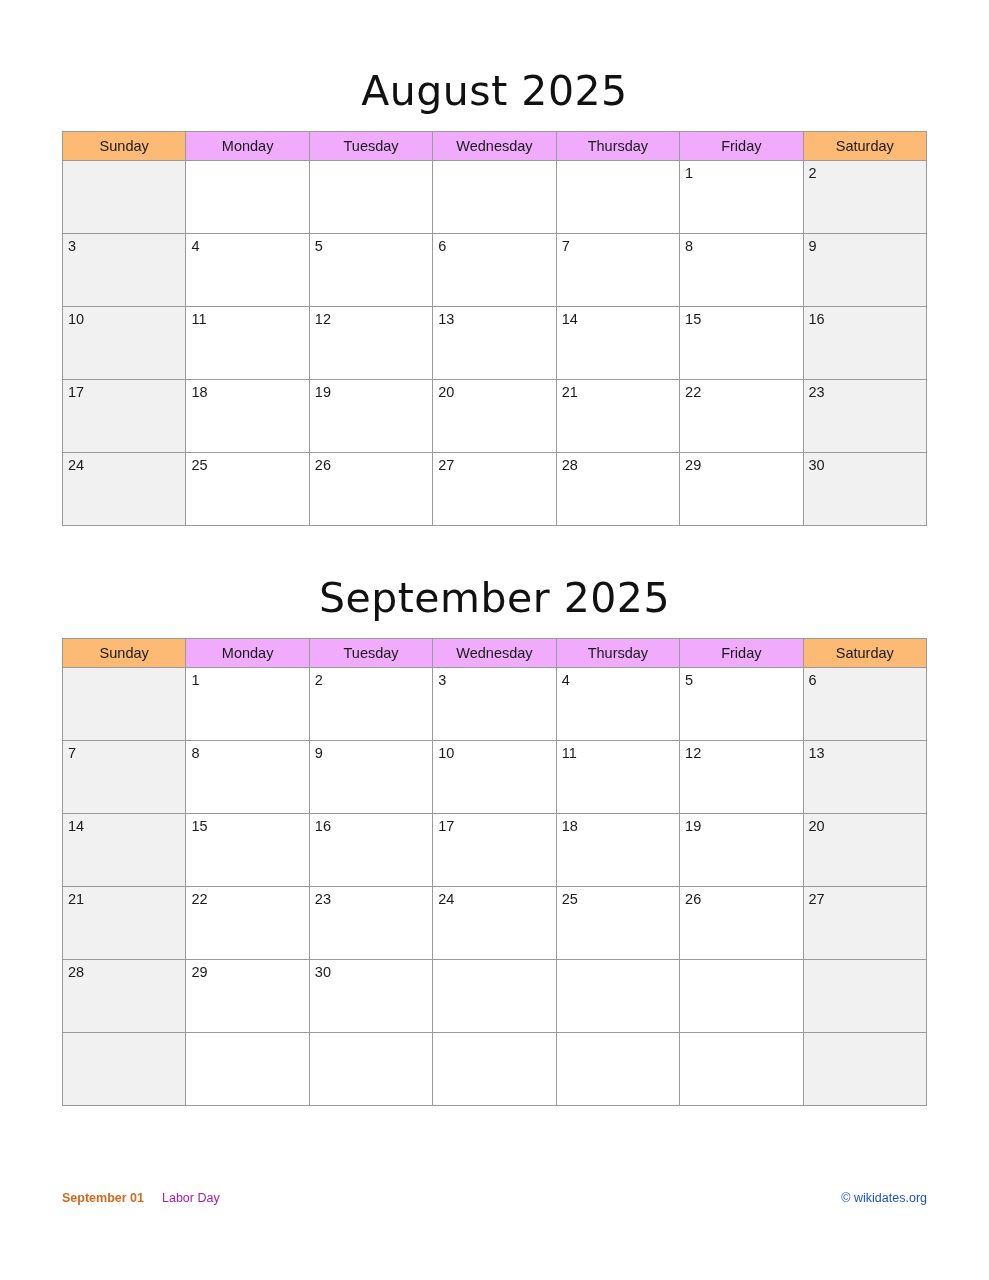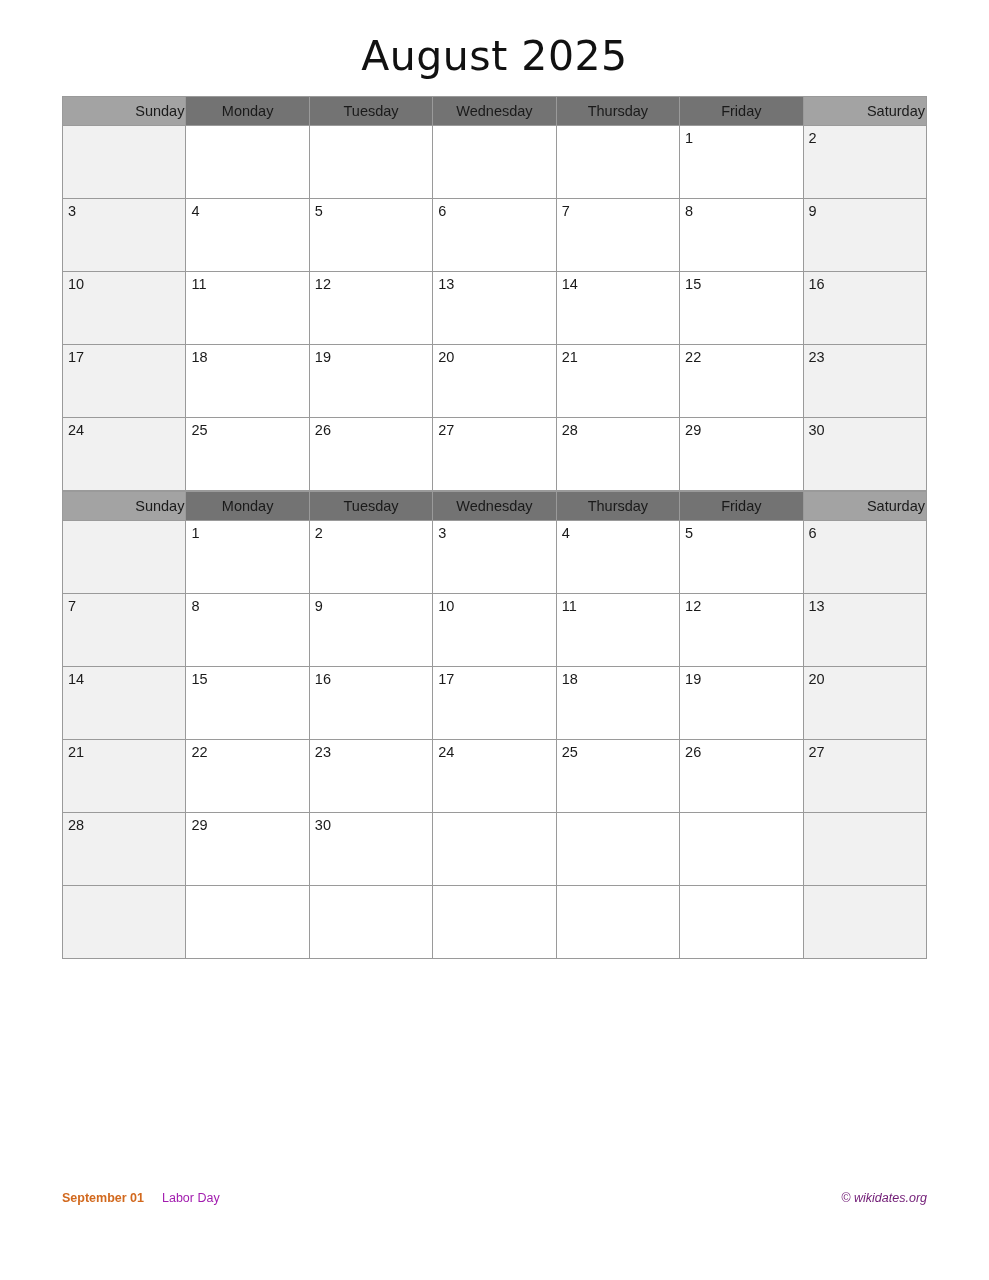--- a/index.html
+++ b/index.html
@@ -24,54 +24,53 @@
   .month-block {
     width: 865px;
   }
   .month-title {
     text-align: center;
     font-size: 41px;
     font-weight: normal;
     letter-spacing: 0.5px;
     color: #111111;
     margin: 0;
-    padding-top: 32px;
+    padding-top: 67px;
     padding-bottom: 16px;
     font-family: "DejaVu Sans", sans-serif;
   }
   .month-title.second {
     padding-top: 48px;
   }
   table.calendar {
     border-collapse: collapse;
     width: 865px;
     table-layout: fixed;
   }
   table.calendar th {
     border: 1px solid #9a9a9a;
-    background: #737373;
+    background: #f0abfc;
     font-size: 14.5px;
     font-weight: normal;
     height: 26px;
     text-align: center;
     color: #1a1a1a;
   }
   table.calendar td {
     border: 1px solid #9a9a9a;
     height: 68px;
     vertical-align: top;
     font-size: 14.5px;
     padding: 4px 0 0 5px;
     color: #1a1a1a;
     background: #ffffff;
   }
   table.calendar td.shade,
   table.calendar th.shade {
-    background: #a3a3a3;
-    text-align: right;
+    background: #fdba74;
   }
   table.calendar td.weekend {
     background: #f1f1f1;
   }
   .footer {
     position: absolute;
     left: 62px;
     right: 62px;
     bottom: 72px;
     height: 20px;
@@ -88,23 +87,22 @@
     color: #d2691e;
     font-weight: bold;
     font-size: 12.5px;
     margin-right: 18px;
   }
   .holiday-name {
     color: #a21caf;
     font-size: 12.5px;
   }
   .credit {
-    color: #701a75;
+    color: #1d4ed8;
     font-size: 12.5px;
-    font-style: italic;
   }
 </style>
 </head>
 <body>
 
 <div class="page">
 
   <div class="month-block">
     <h1 class="month-title">August 2025</h1>
     <table class="calendar">
@@ -163,20 +161,21 @@
           <td>27</td>
           <td>28</td>
           <td>29</td>
           <td class="weekend">30</td>
         </tr>
       </tbody>
     </table>
   </div>
 
   <div class="month-block">
+    <h1 class="month-title second">September 2025</h1>
     <table class="calendar">
       <thead>
         <tr>
           <th class="shade">Sunday</th>
           <th>Monday</th>
           <th>Tuesday</th>
           <th>Wednesday</th>
           <th>Thursday</th>
           <th>Friday</th>
           <th class="shade">Saturday</th>

